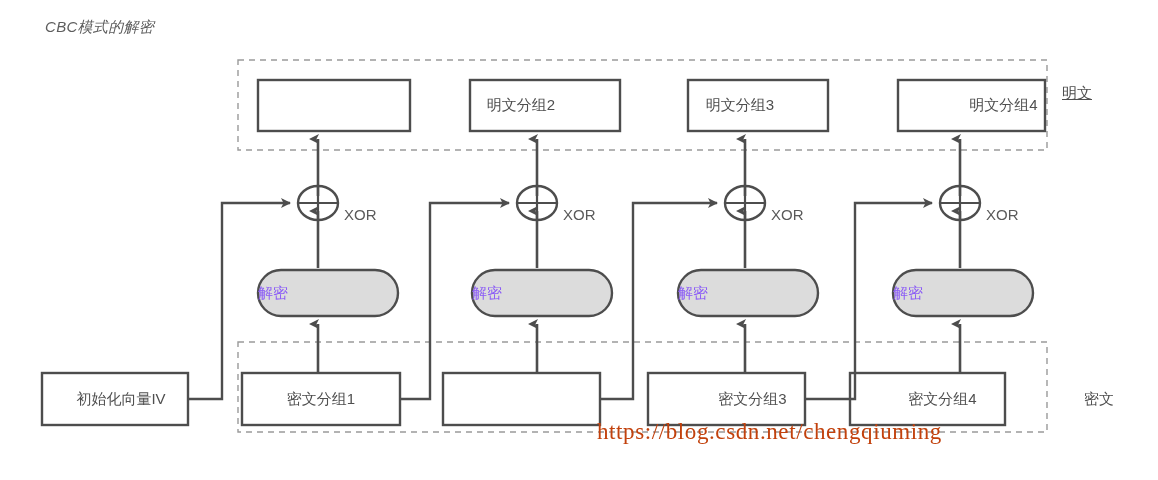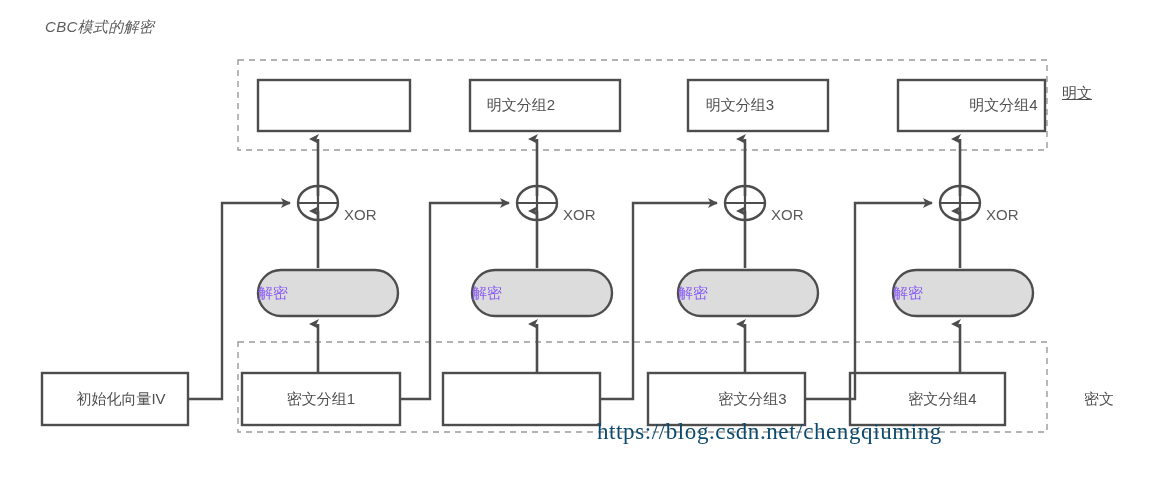--- a/index.html
+++ b/index.html
@@ -65,21 +65,21 @@
   .group-label {
     font-size: 15px;
     color: #4f4f4f;
   }
   .watermark {
     position: absolute;
     left: 597px;
     top: 419px;
     font-family: "Liberation Serif", "DejaVu Serif", serif;
     font-size: 23px;
-    color: #0c4a6e;
+    color: #c2410c;
     letter-spacing: 0.6px;
     white-space: nowrap;
     user-select: none;
   }
 </style>
 </head>
 <body>
 
 <div id="diagram-root">
 

